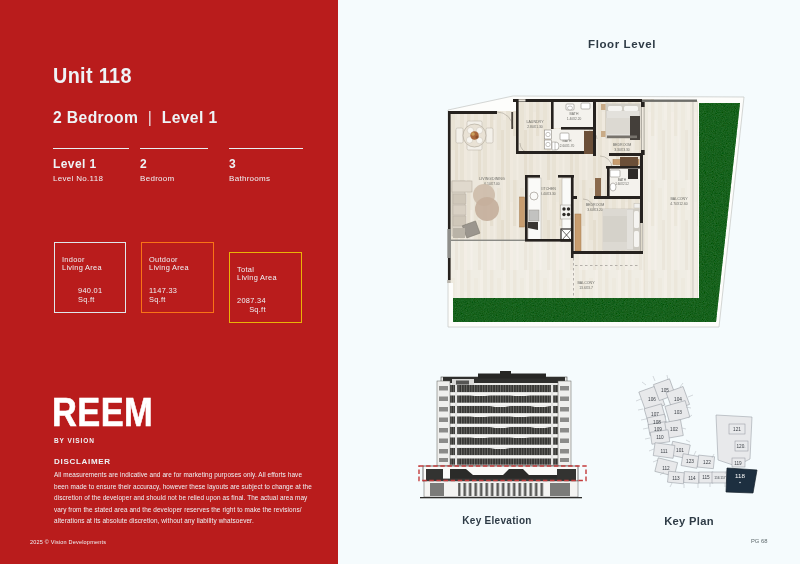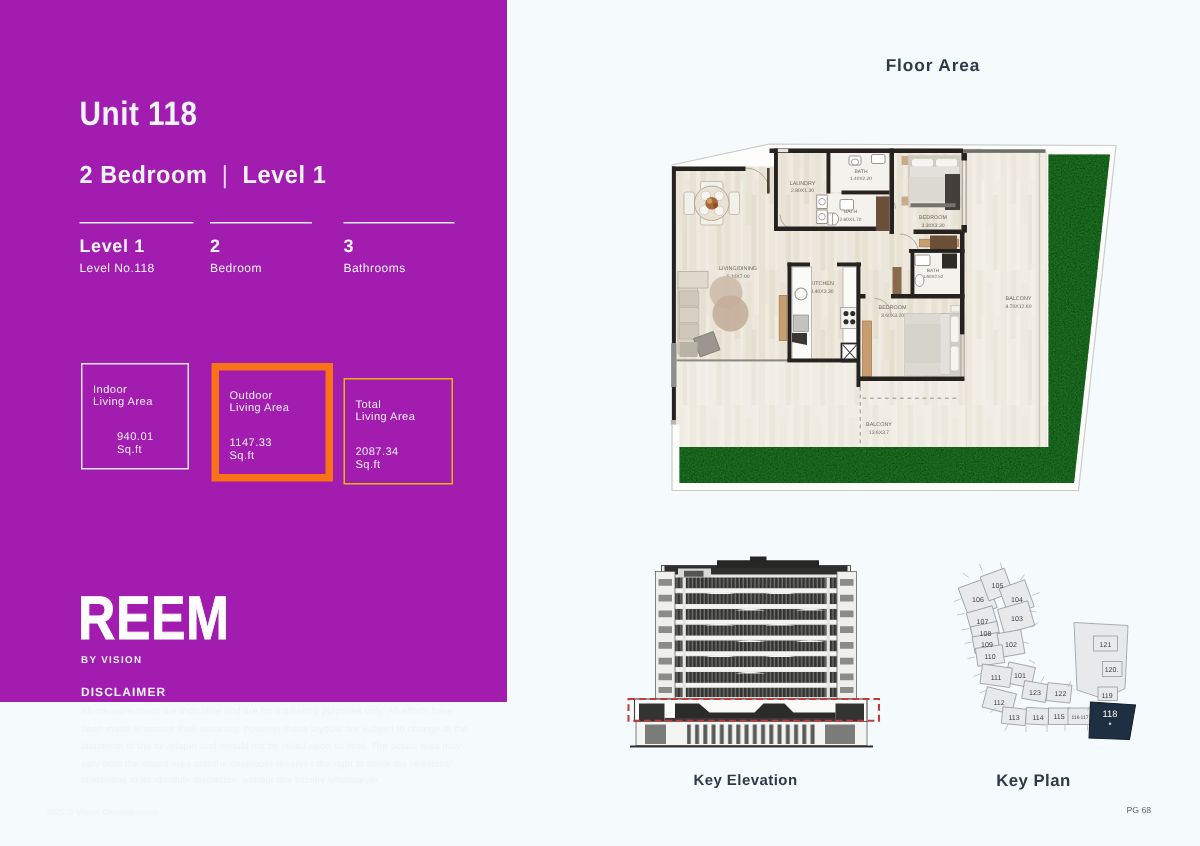--- a/index.html
+++ b/index.html
@@ -1,18 +1,18 @@
 <!DOCTYPE html>
 <html><head>
 <meta charset="utf-8">
 <style>
   html,body{margin:0;padding:0;}
   body{width:800px;height:564px;overflow:hidden;position:relative;
        font-family:"Liberation Sans", sans-serif; background:#f5fbfd;}
-  .left{position:absolute;left:0;top:0;width:338px;height:468px;background:#a21caf;color:#eef3f6;}
+  .left{position:absolute;left:0;top:0;width:338px;height:564px;background:#b91c1c;color:#eef3f6;}
   .abs{position:absolute;}
 </style>
 </head>
 <body>
 
 <div class="left">
 
   <div class="abs" style="left:53px;top:63px;font-size:22.5px;font-weight:bold;letter-spacing:0.4px;transform:scaleX(0.88);transform-origin:0 0;">Unit 118</div>
 
   <div class="abs" style="left:53px;top:108px;font-size:16.5px;font-weight:bold;letter-spacing:0.4px;transform:scaleX(0.95);transform-origin:0 0;">2 Bedroom&nbsp; <span style="font-weight:400;opacity:.9;">|</span> &nbsp;Level 1</div>
@@ -30,42 +30,42 @@
   <div class="abs" style="left:229px;top:148px;width:74px;border-top:1.5px solid #e8eef2;">
     <div style="margin-top:8px;font-size:12px;font-weight:bold;letter-spacing:0.4px;">3</div>
     <div style="margin-top:3px;font-size:8px;letter-spacing:0.3px;">Bathrooms</div>
   </div>
 
   <div class="abs" style="left:54px;top:242px;width:70px;height:69px;border:1px solid #dfe7ec;">
     <div style="position:absolute;left:7px;top:12.5px;font-size:7.4px;letter-spacing:0.3px;line-height:8.5px;">Indoor<br>Living Area</div>
     <div style="position:absolute;left:23px;top:44px;font-size:7.4px;letter-spacing:0.3px;line-height:8.5px;">940.01<br>Sq.ft</div>
   </div>
 
-  <div class="abs" style="left:141px;top:242px;width:71px;height:69px;border:5px solid #f97316;">
+  <div class="abs" style="left:141px;top:242px;width:71px;height:69px;border:1px solid #f97316;">
     <div style="position:absolute;left:7px;top:12.5px;font-size:7.4px;letter-spacing:0.3px;line-height:8.5px;">Outdoor<br>Living Area</div>
     <div style="position:absolute;left:7px;top:44px;font-size:7.4px;letter-spacing:0.3px;line-height:8.5px;">1147.33<br>Sq.ft</div>
   </div>
 
   <div class="abs" style="left:229px;top:252px;width:71px;height:69px;border:1px solid #eab308;">
     <div style="position:absolute;left:7px;top:12.5px;font-size:7.4px;letter-spacing:0.3px;line-height:8.5px;">Total<br>Living Area</div>
-    <div style="position:absolute;left:7px;top:44px;font-size:7.4px;letter-spacing:0.3px;line-height:8.5px;">2087.34<br>Sq.ft</div>
+    <div style="position:absolute;left:7px;top:44px;font-size:7.4px;letter-spacing:0.3px;line-height:8.5px;text-align:right;">2087.34<br>Sq.ft</div>
   </div>
 
   <div class="abs" style="left:52px;top:389px;font-size:41px;font-weight:bold;letter-spacing:0.5px;color:#fff;-webkit-text-stroke:0.6px #fff;transform:scaleX(0.84);transform-origin:0 0;">REEM</div>
 
   <div class="abs" style="left:54px;top:437px;font-size:6.5px;font-weight:bold;letter-spacing:0.9px;">BY VISION</div>
 
   <div class="abs" style="left:54px;top:457px;font-size:8px;font-weight:600;letter-spacing:0.7px;">DISCLAIMER</div>
 
   <div class="abs" style="left:54px;top:469px;width:300px;font-size:6.4px;line-height:11.6px;letter-spacing:0.1px;">All measurements are indicative and are for marketing purposes only. All efforts have<br>been made to ensure their accuracy, however these layouts are subject to change at the<br>discretion of the developer and should not be relied upon as final. The actual area may<br>vary from the stated area and the developer reserves the right to make the revisions/<br>alterations at its absolute discretion, without any liability whatsoever.</div>
 
   <div class="abs" style="left:30px;top:539px;font-size:5.5px;letter-spacing:0.2px;">2025 © Vision Developments</div>
 </div>
 
-<div class="abs" style="left:562px;top:38px;width:120px;text-align:center;font-size:11.5px;font-weight:600;color:#2e3b46;letter-spacing:0.6px;">Floor Area</div>
+<div class="abs" style="left:562px;top:38px;width:120px;text-align:center;font-size:11.5px;font-weight:600;color:#2e3b46;letter-spacing:0.6px;">Floor Level</div>
 
 <svg class="abs" style="left:440px;top:90px;" width="325" height="250" viewBox="440 90 325 250">
   <defs>
     <pattern id="planks" width="23" height="90" patternUnits="userSpaceOnUse">
       <rect width="23" height="90" fill="#ece7dc"></rect>
       <rect x="0" width="4" height="90" fill="#e8e2d4"></rect>
       <rect x="4" y="22" width="3" height="68" fill="#efe9de"></rect>
       <rect x="7" y="0" width="3.5" height="46" fill="#e6dfd0"></rect>
       <rect x="10.5" y="30" width="2" height="60" fill="#f1ece2"></rect>
       <rect x="14" y="8" width="4" height="52" fill="#e9e3d5"></rect>

